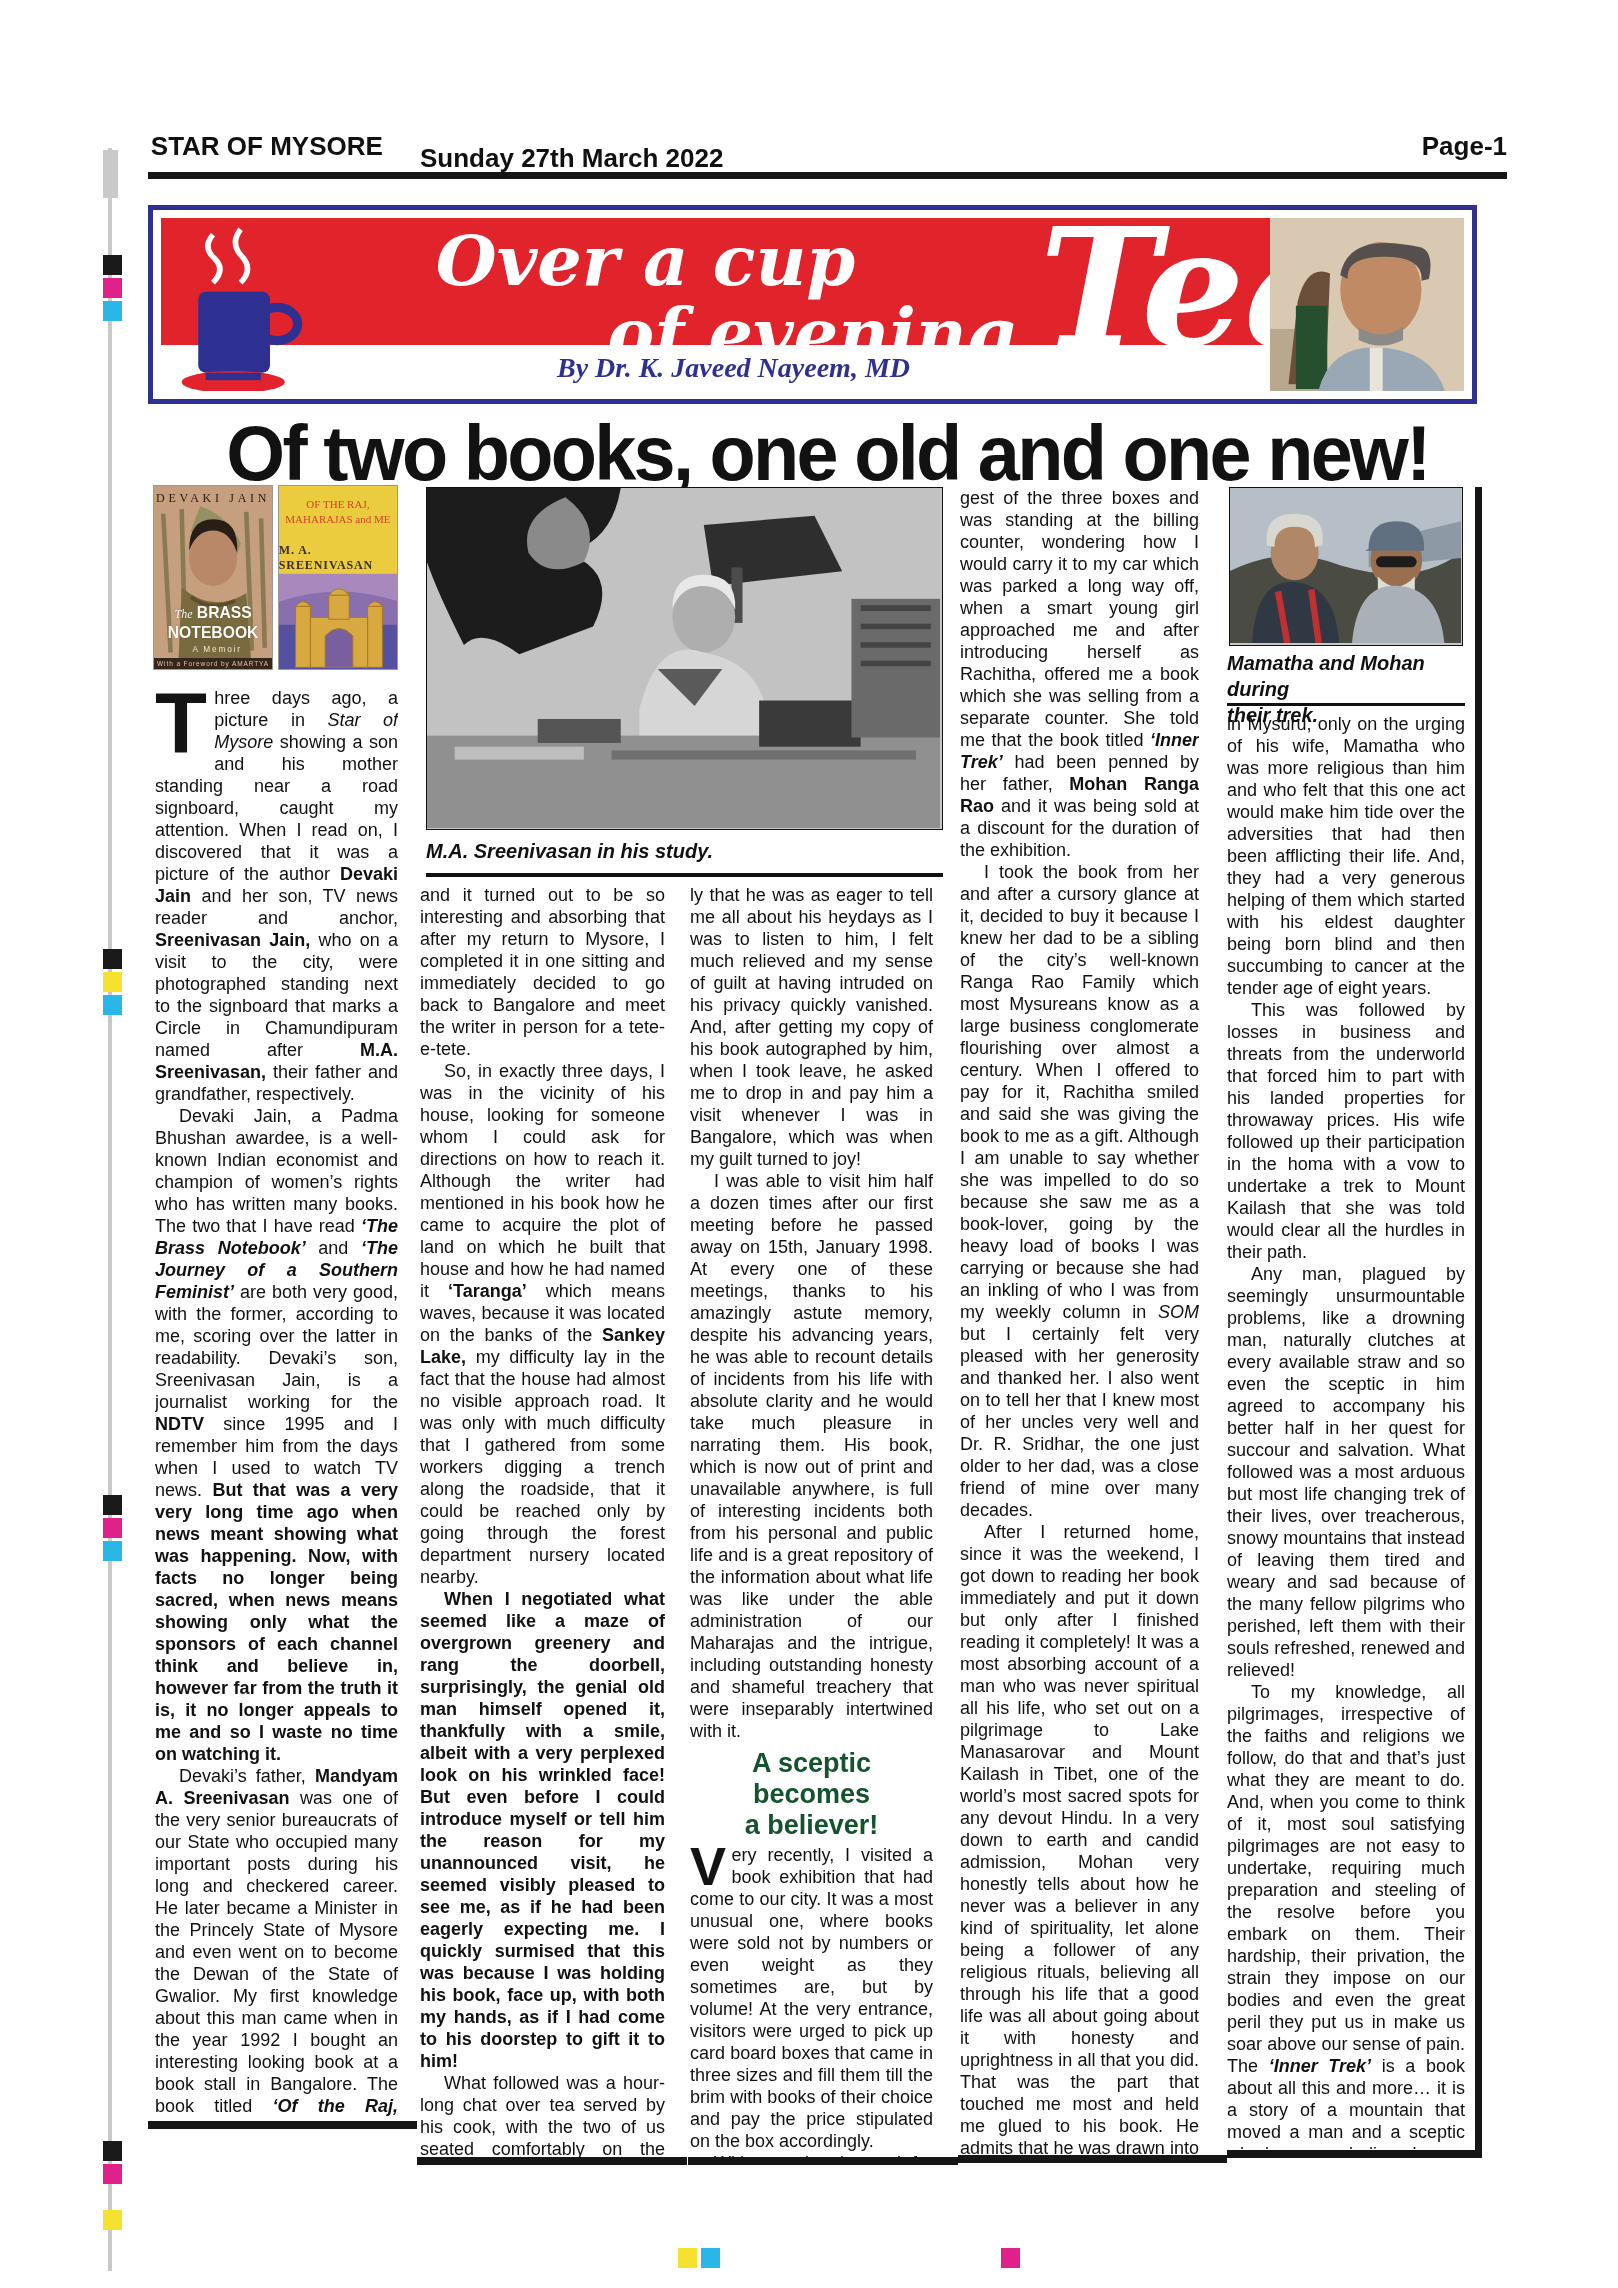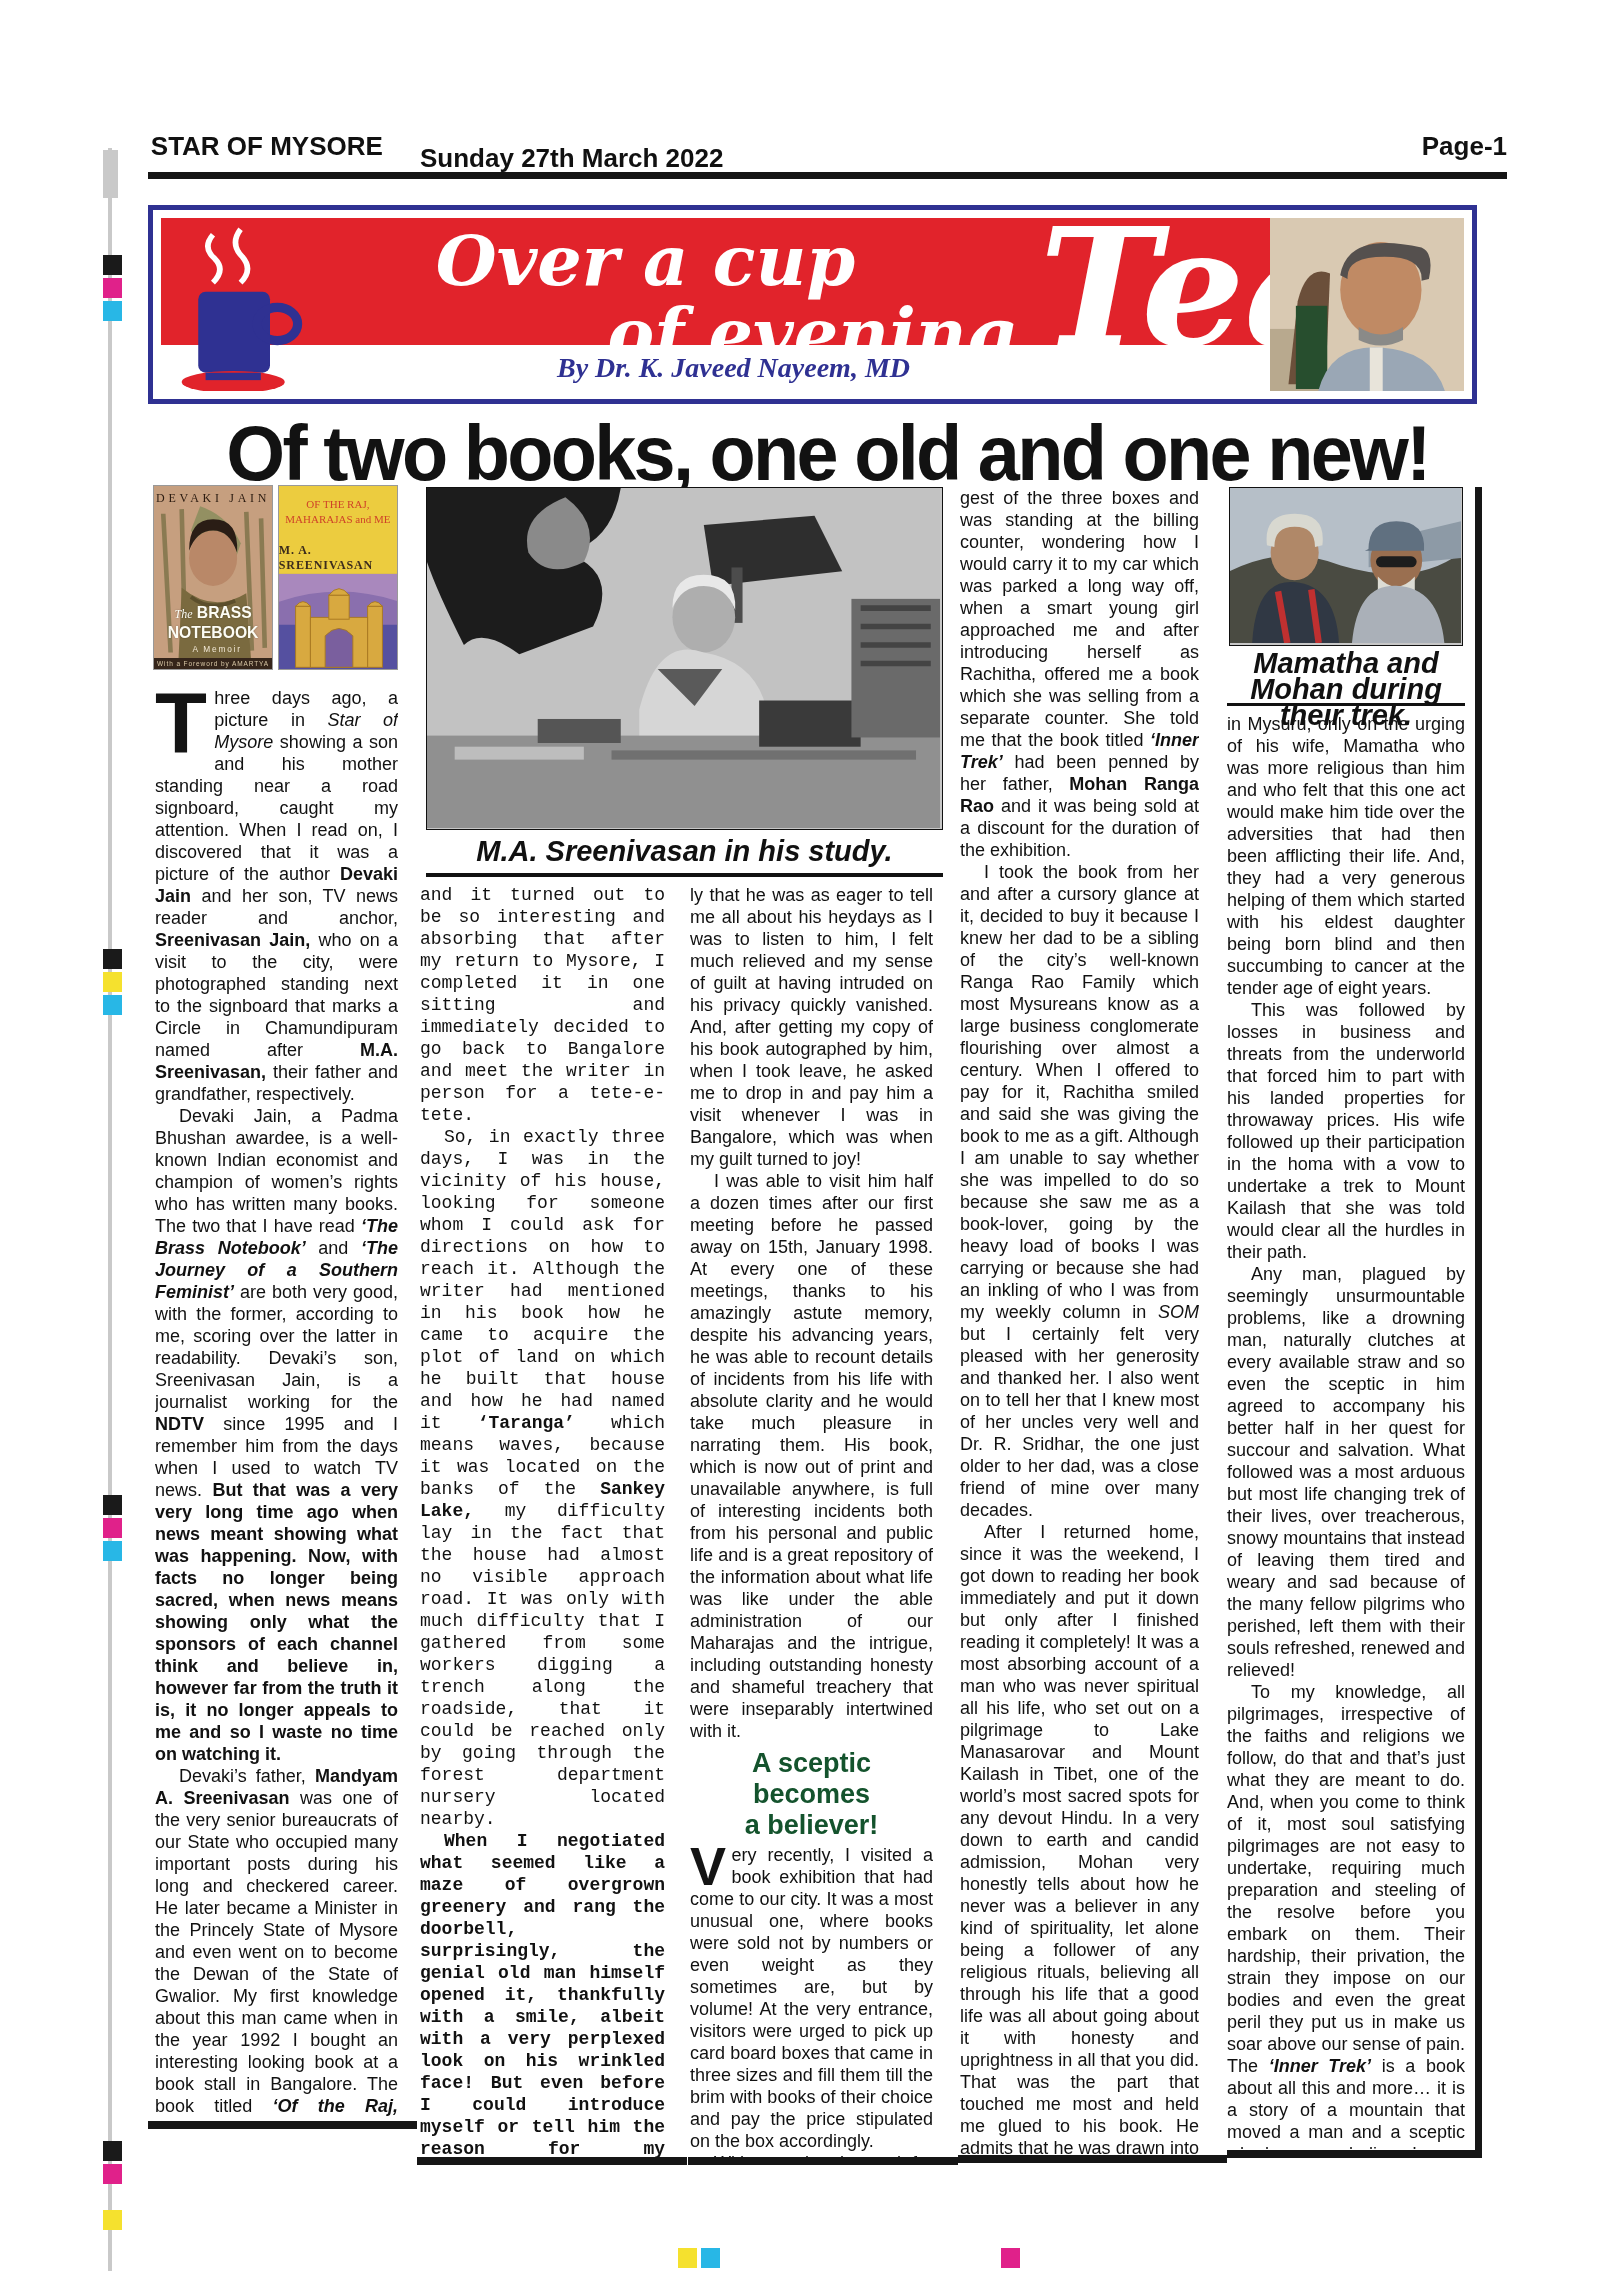--- a/index.html
+++ b/index.html
@@ -54,21 +54,21 @@
   .cover1 .c1-the { font-family:"Liberation Serif", serif; font-style:italic; font-weight:normal; font-size:12px; }
   .cover1 .c1-memoir { position:absolute; bottom:14.8px; width:100%; text-align:center; color:#f2e9d6; font-size:8.3px; letter-spacing:1.8px;padding-left:8px; }
   .cover1 .c1-strip { position:absolute; bottom:0; width:100%; height:11px; background:#35251a;
             color:#d9c8a6; font-size:6.5px; text-align:center; line-height:11px; letter-spacing:0.9px; }
   .cover2 { background:#eccc3f; }
   .cover2 .c2-title { position:absolute; top:11px; width:100%; text-align:center;
             font-family:"Liberation Serif", serif; color:#cf4328; font-size:11px; line-height:14.8px; }
   .cover2 .c2-author { position:absolute; top:57px; width:100%; text-align:left;
             font-family:"Liberation Serif", serif; color:#3c2c1c; font-weight:bold; font-size:12px; letter-spacing:0.9px; }
   .photo-frame { position:absolute; border:1.8px solid #111; background:#c7c7c7; }
-  .caption { position:absolute; text-align:center; font-weight:bold; font-style:italic; font-size:29px; line-height:26px; color:#111; }
+  .caption { position:absolute; font-weight:bold; font-style:italic; font-size:20px; line-height:26px; color:#111; }
   .caprule { position:absolute; background:#111; }
 
   
   .col { position:absolute; text-align:justify; font-size:18px; line-height:22px; overflow:hidden; }
   .col p { margin:0; }
   .col p.ind { text-indent:24px; }
   .dropcap { float:left; font-weight:bold; font-size:85px; line-height:65px; height:65px;
              margin:2.8px 7.4px 0 0; color:#141414; }
   .dropcap.small { font-size:54px; line-height:41px; height:41px; margin:1.8px 5.5px 0 0; }
   .subhead { text-align:center; color:#14532d; font-size:27px; line-height:31px; font-weight:bold; margin:5.5px 0 3.7px 0; }
@@ -228,21 +228,21 @@
   <div class="caption" style="left:1227px; top:650px; width:238px;">
     <span>Mamatha and Mohan during</span><br><span>their trek.</span>
   </div>
   <div class="caprule" style="left:1227px; top:703px; width:238px; height:2.8px;"></div>
 
   <div class="col" style="left:155px; top:687px;  width:243px; height:1436px;">
       <p class=""><span class="dropcap">T</span>hree days ago, a picture in <i>Star of Mysore</i> showing a son and his mother standing near a road signboard, caught my attention. When I read on, I discovered that it was a picture of the author <b>Devaki Jain</b> and her son, TV news reader and anchor, <b>Sreenivasan Jain,</b> who on a visit to the city, were photographed standing next to the signboard that marks a Circle in Chamundipuram named after <b>M.A. Sreenivasan,</b> their father and grandfather, respectively.</p>
       <p class="ind">Devaki Jain, a Padma Bhushan awardee, is a well-known Indian economist and champion of women’s rights who has written many books. The two that I have read <b><i>‘The Brass Notebook’</i></b> and <b><i>‘The Journey of a Southern Feminist’</i></b> are both very good, with the former, according to me, scoring over the latter in readability. Devaki’s son, Sreenivasan Jain, is a journalist working for the <b>NDTV</b> since 1995 and I remember him from the days when I used to watch TV news. <b>But that was a very very long time ago when news meant showing what was happening. Now, with facts no longer being sacred, when news means showing only what the sponsors of each channel think and believe in, however far from the truth it is, it no longer appeals to me and so I waste no time on watching it.</b></p>
       <p class="ind">Devaki’s father, <b>Mandyam A. Sreenivasan</b> was one of the very senior bureaucrats of our State who occupied many important posts during his long and checkered career. He later became a Minister in the Princely State of Mysore and even went on to become the Dewan of the State of Gwalior. My first knowledge about this man came when in the year 1992 I bought an interesting looking book at a book stall in Bangalore. The book titled <b><i>‘Of the Raj, Maharajas and Me’</i></b> was a kind of narrative autobiography written by Sreenivasan</p>
     </div>
-  <div class="col" style="left:420px; top:884px;  width:245px; height:1273px;font-family:Liberation Mono, monospace;">
+  <div class="col" style="left:420px; top:884px;  width:245px; height:1273px;">
       <p class="">and it turned out to be so interesting and absorbing that after my return to Mysore, I completed it in one sitting and immediately decided to go back to Bangalore and meet the writer in person for a tete-e-tete.</p>
       <p class="ind">So, in exactly three days, I was in the vicinity of his house, looking for someone whom I could ask for directions on how to reach it. Although the writer had mentioned in his book how he came to acquire the plot of land on which he built that house and how he had named it <b>‘Taranga’</b> which means waves, because it was located on the banks of the <b>Sankey Lake,</b> my difficulty lay in the fact that the house had almost no visible approach road. It was only with much difficulty that I gathered from some workers digging a trench along the roadside, that it could be reached only by going through the forest department nursery located nearby.</p>
       <p class="ind"><b>When I negotiated what seemed like a maze of overgrown greenery and rang the doorbell, surprisingly, the genial old man himself opened it, thankfully with a smile, albeit with a very perplexed look on his wrinkled face! But even before I could introduce myself or tell him the reason for my unannounced visit, he seemed visibly pleased to see me, as if he had been eagerly expecting me. I quickly surmised that this was because I was holding his book, face up, with both my hands, as if I had come to his doorstep to gift it to him!</b></p>
       <p class="ind">What followed was a hour-long chat over tea served by his cook, with the two of us seated comfortably on the cushioned cane chairs in his verandah. When I discovered very quick-</p>
     </div>
   <div class="col" style="left:690px; top:884px;  width:243px; height:1273px;">
       <p class="">ly that he was as eager to tell me all about his heydays as I was to listen to him, I felt much relieved and my sense of guilt at having intruded on his privacy quickly vanished. And, after getting my copy of his book autographed by him, when I took leave, he asked me to drop in and pay him a visit whenever I was in Bangalore, which was when my guilt turned to joy!</p>
       <p class="ind">I was able to visit him half a dozen times after our first meeting before he passed away on 15th, January 1998. At every one of these meetings, thanks to his amazingly astute memory, despite his advancing years, he was able to recount details of incidents from his life with absolute clarity and he would take much pleasure in narrating them. His book, which is now out of print and unavailable anywhere, is full of interesting incidents both from his personal and public life and is a great repository of the information about what life was like under the able administration of our Maharajas and the intrigue, including outstanding honesty and shameful treachery that were inseparably intertwined with it.</p>
       <h3 class="subhead">A sceptic becomes<br>a believer!</h3>
       <p class=""><span class="dropcap small">V</span>ery recently, I visited a book exhibition that had come to our city. It was a most unusual one, where books were sold not by numbers or even weight as they sometimes are, but by volume! At the very entrance, visitors were urged to pick up card board boxes that came in three sizes and fill them till the brim with books of their choice and pay the price stipulated on the box accordingly.</p>

